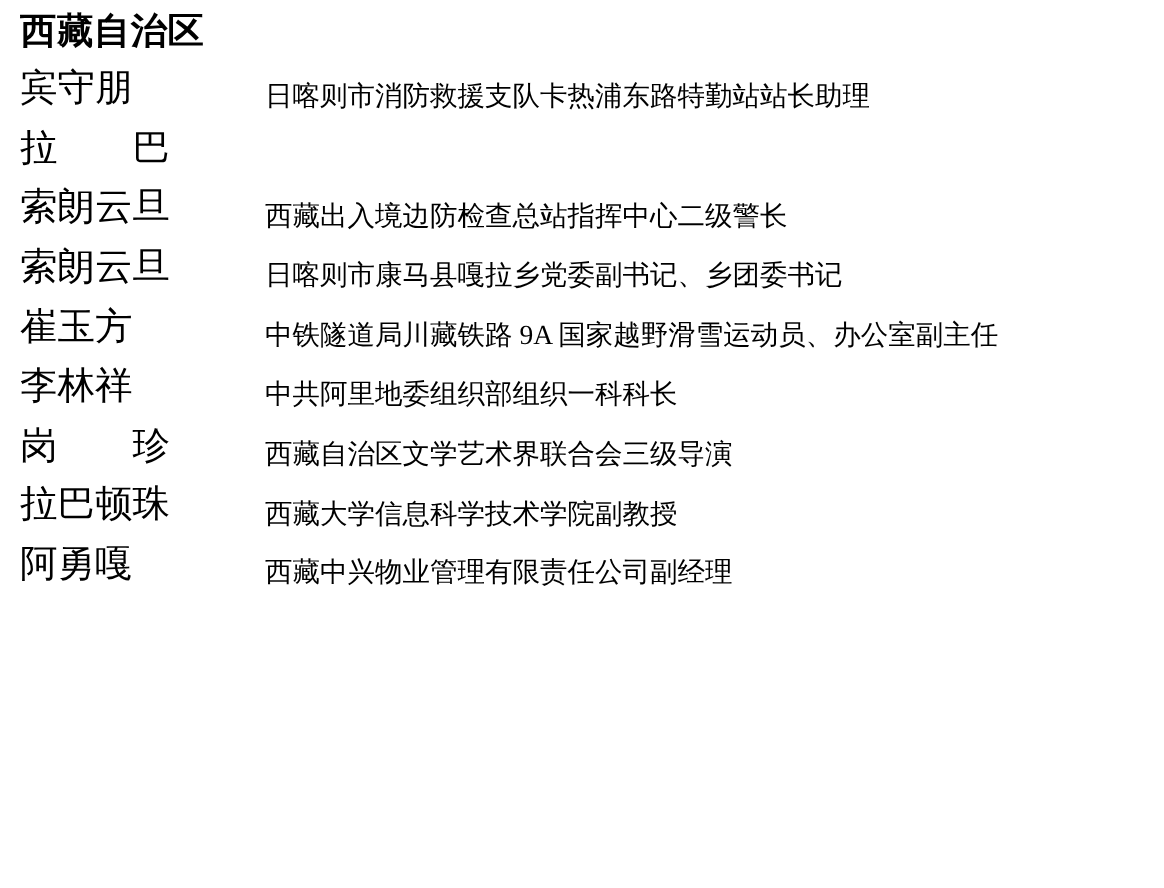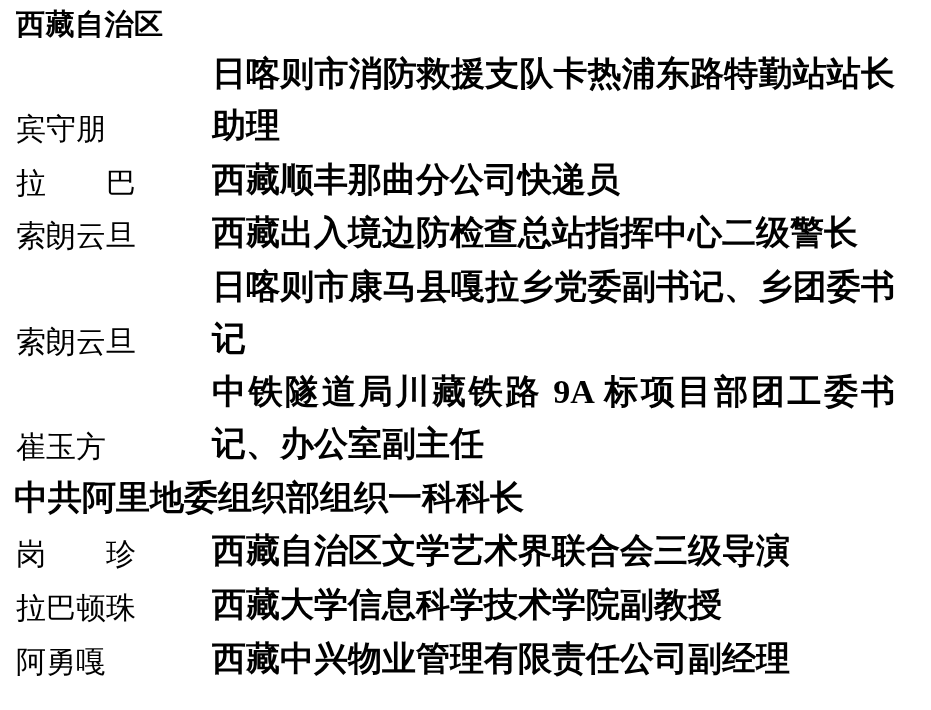--- a/index.html
+++ b/index.html
@@ -42,64 +42,63 @@
     flex: 0 0 198px;
     width: 198px;
     font-size: 30px;
     line-height: 1.52;
     white-space: pre;
     padding-left: 2px;
     box-sizing: border-box;
   }
   .entry-title {
     flex: 1 1 auto;
-    font-size: 34px;
+    font-size: 22px;
     line-height: 1.52;
     text-align: justify;
     text-justify: inter-ideograph;
     padding-right: 6px;
-    font-weight: bold;
   }
 </style>
 </head>
 <body>
 
 <div class="page">
 
   <h1 class="section-title">西藏自治区</h1>
 
   <div class="entry-list">
 
     <div class="entry">
       <div class="entry-name">宾守朋</div>
       <div class="entry-title">日喀则市消防救援支队卡热浦东路特勤站站长助理</div>
     </div>
 
     <div class="entry">
       <div class="entry-name">拉　　巴</div>
-      <div class="entry-title">西藏顺丰那曲分公司快递员</div>
     </div>
 
     <div class="entry">
       <div class="entry-name">索朗云旦</div>
       <div class="entry-title">西藏出入境边防检查总站指挥中心二级警长</div>
     </div>
 
     <div class="entry">
       <div class="entry-name">索朗云旦</div>
       <div class="entry-title">日喀则市康马县嘎拉乡党委副书记、乡团委书记</div>
     </div>
 
     <div class="entry">
       <div class="entry-name">崔玉方</div>
-      <div class="entry-title">中铁隧道局川藏铁路 9A 标项目部团工委书记、办公室副主任</div>
+      <div class="entry-title">中铁隧道局川藏铁路 9A 国家越野滑雪运动员、办公室副主任</div>
     </div>
 
 
     <div class="entry">
+      <div class="entry-name">李林祥</div>
       <div class="entry-title">中共阿里地委组织部组织一科科长</div>
     </div>
 
     <div class="entry">
       <div class="entry-name">岗　　珍</div>
       <div class="entry-title">西藏自治区文学艺术界联合会三级导演</div>
     </div>
 
     <div class="entry">
       <div class="entry-name">拉巴顿珠</div>

